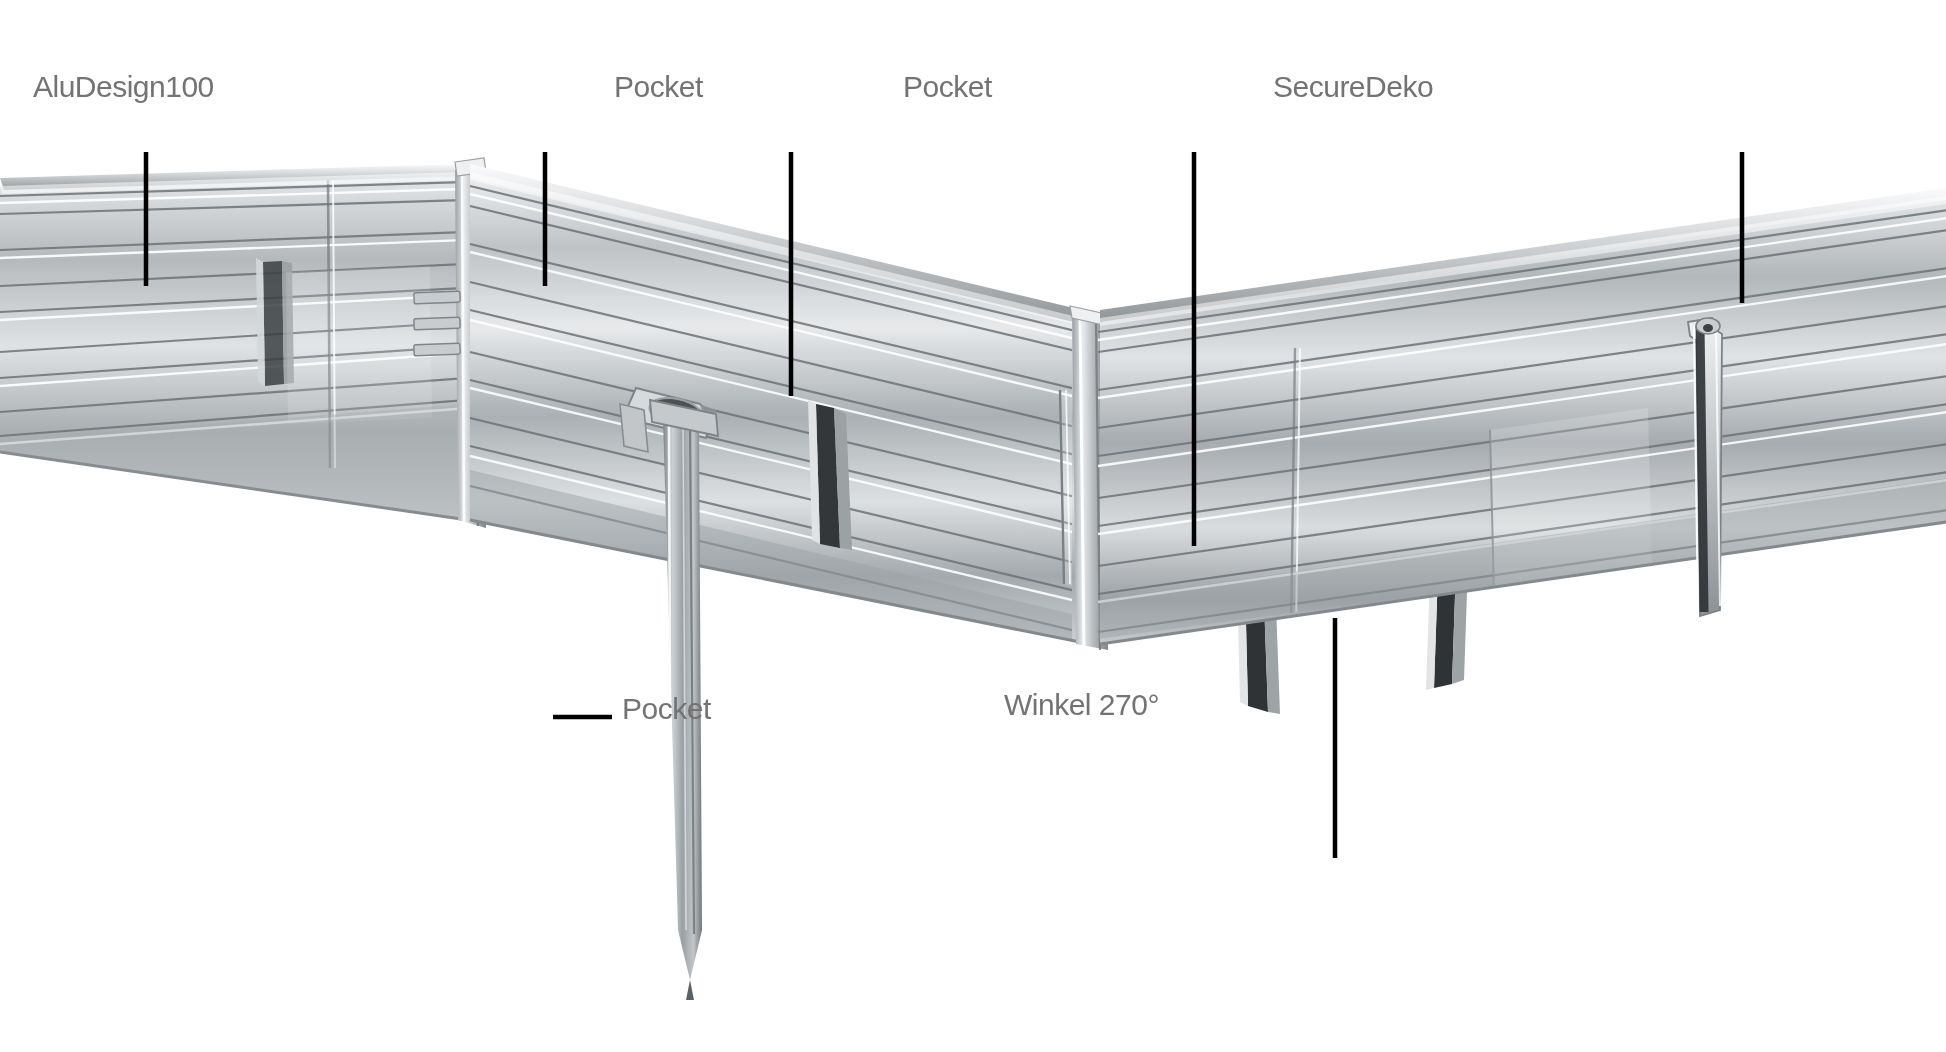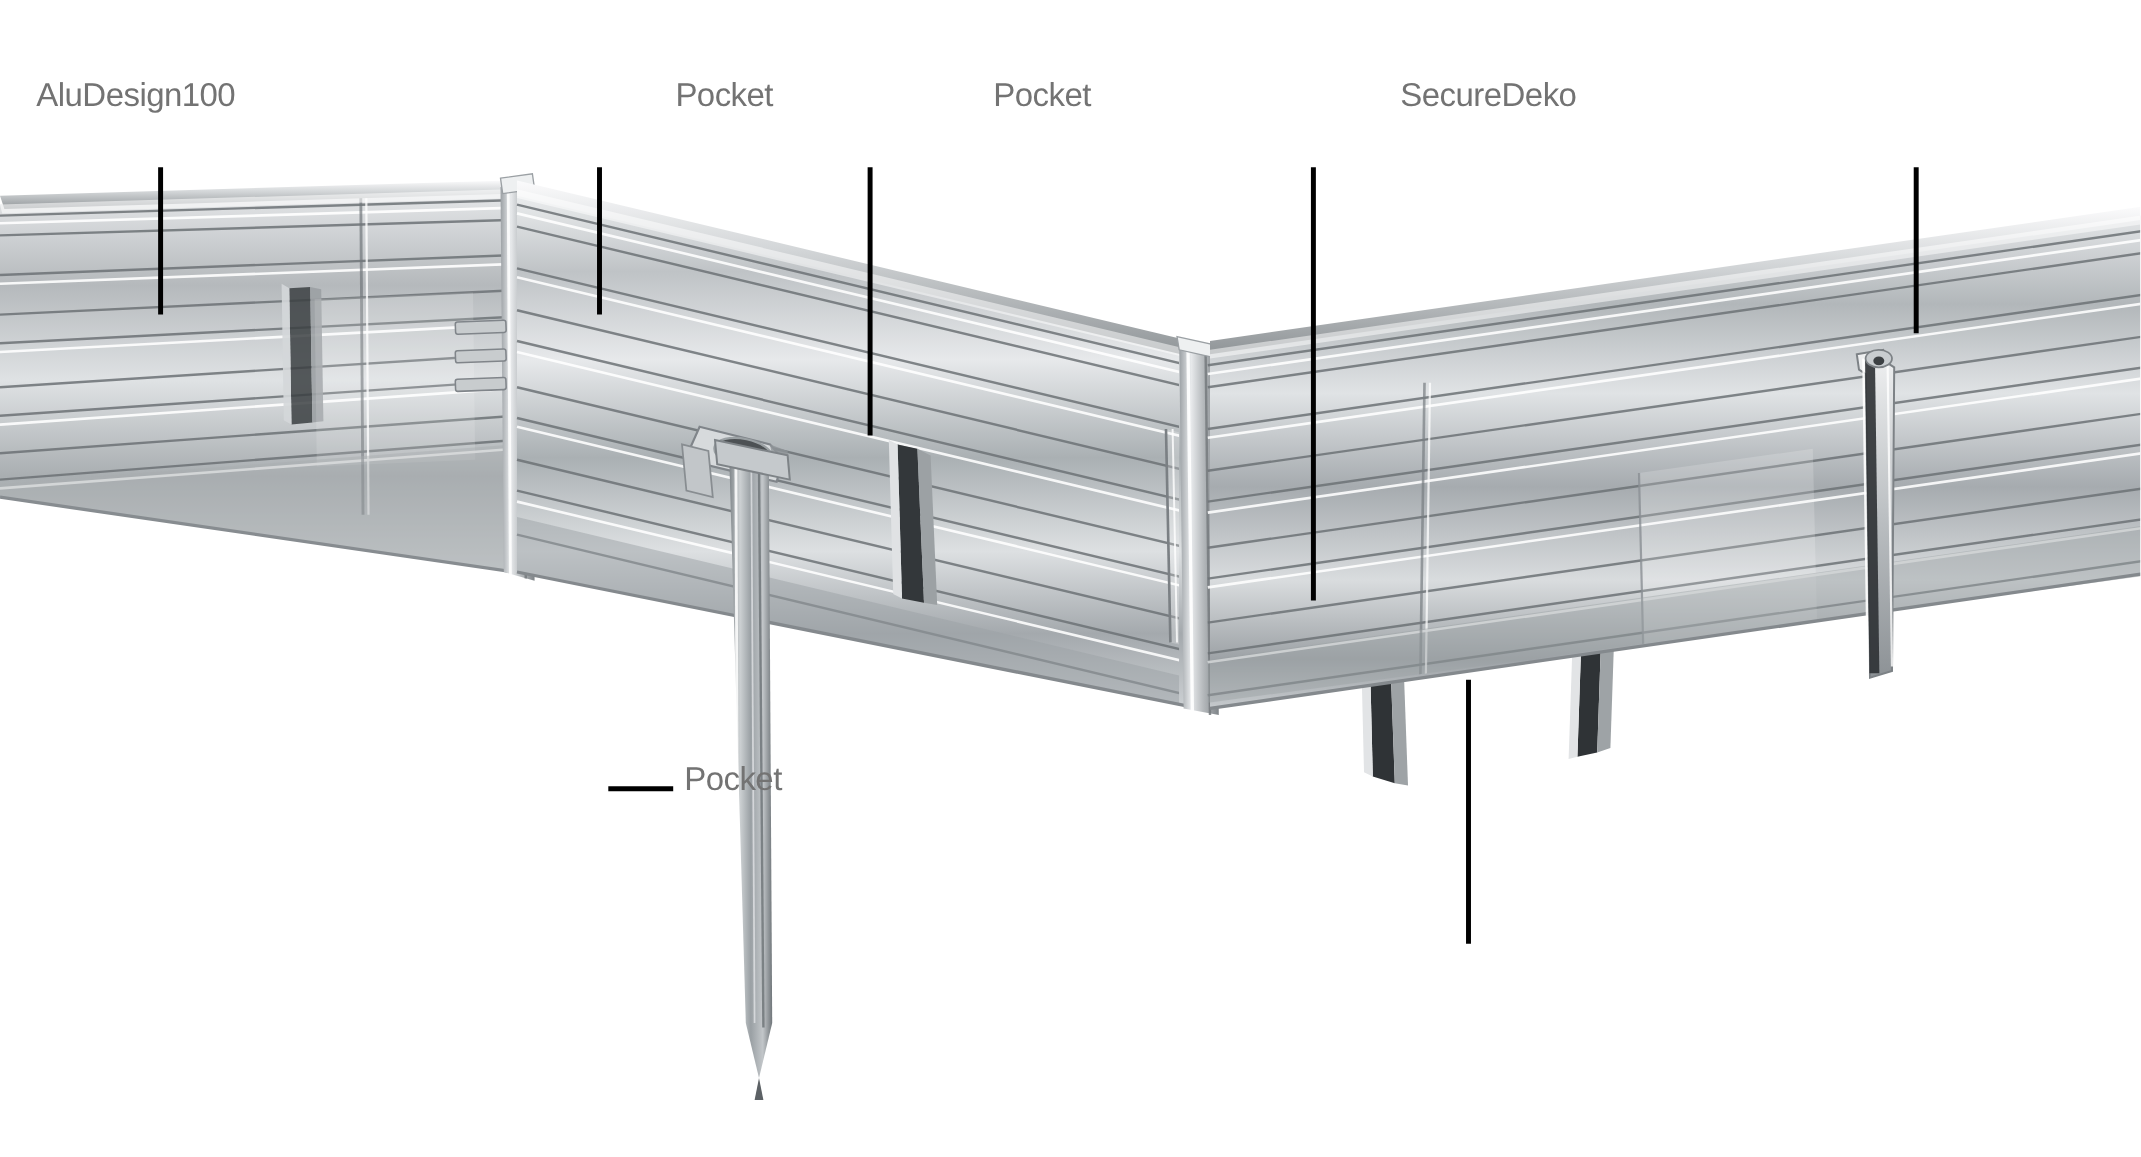--- a/index.html
+++ b/index.html
@@ -310,16 +310,17 @@
 
   <div class="callout-label" style="left:33px; top:72px;">AluDesign100</div>
 
 
   <div class="callout-label" style="left:570px; top:72px;margin-left:44px;">Pocket</div>
 
   <div class="callout-label" style="left:903px; top:72px;">Pocket</div>
 
   <div class="callout-label" style="left:1273px; top:72px;">SecureDeko</div>
 
+  <div class="callout-label" style="left:1004px; top:690px;">Winkel 270°</div>
 
   <div class="callout-label" style="left:622px; top:694px;">Pocket</div>
 
 </div>
 
 </body></html>

